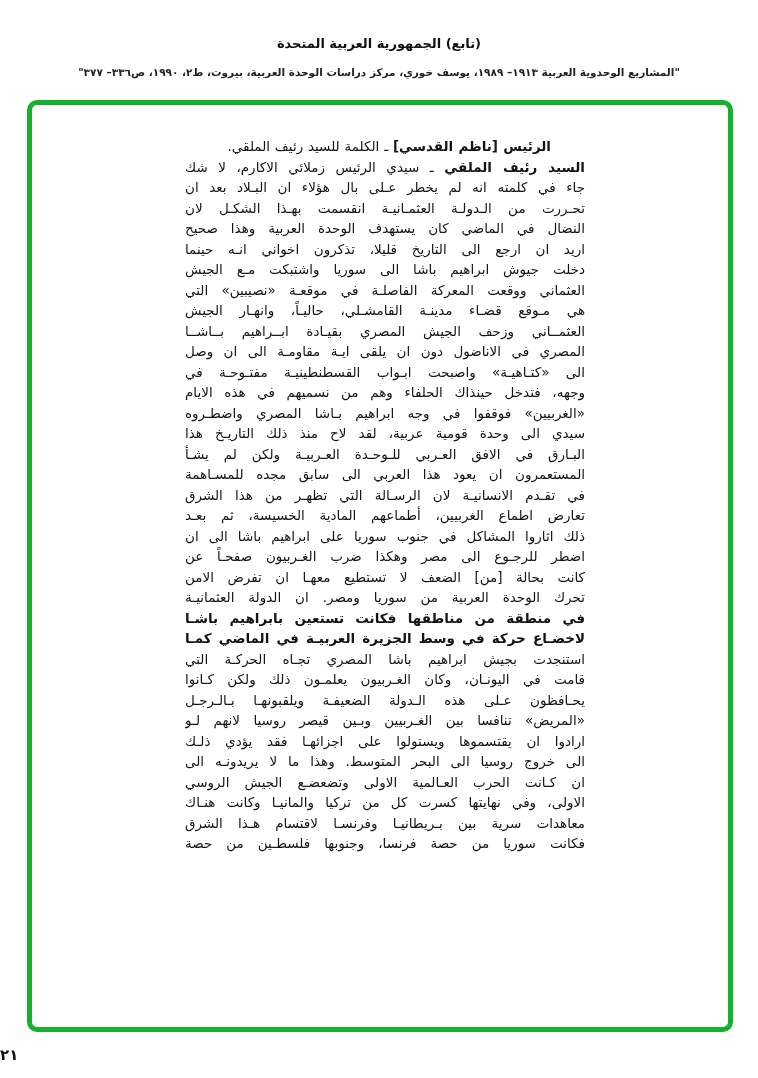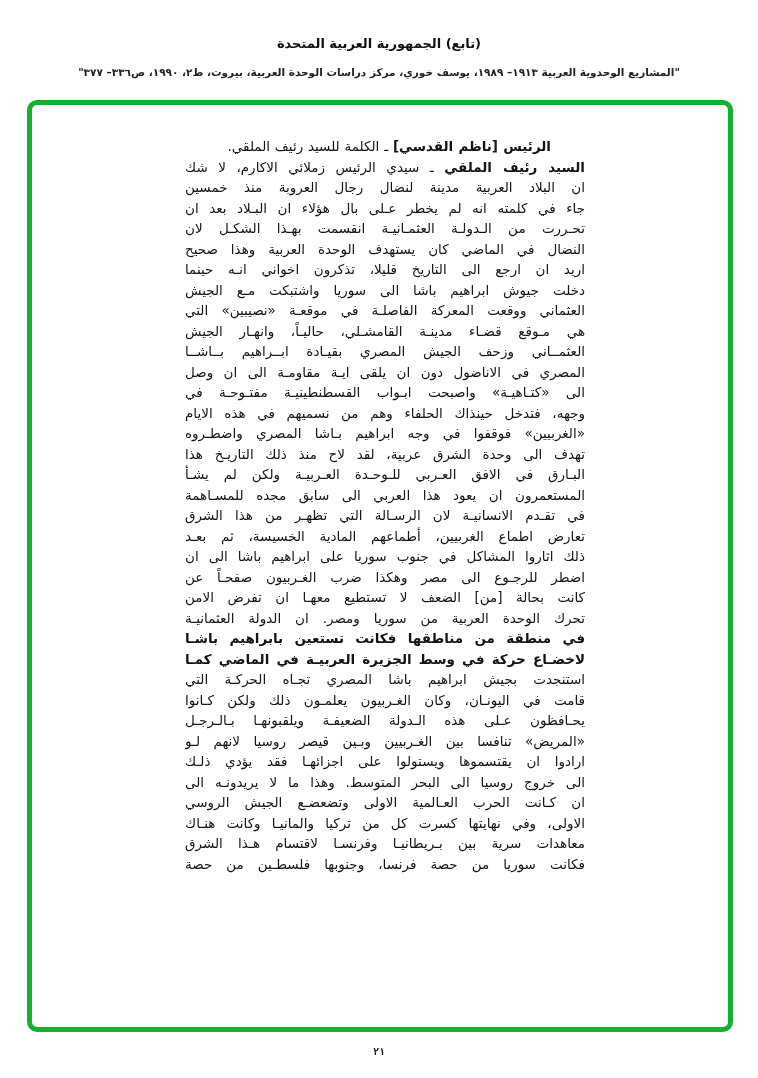--- a/index.html
+++ b/index.html
@@ -47,52 +47,50 @@
     word-spacing: 0.5px;
   }
   .line.no-justify {
     text-align: center;
     text-align-last: right;
   }
   .line.indent { padding-right: 34px; }
   .bold { font-weight: bold; }
   .page-number {
     position: absolute; top: 1046px; left: 0; right: 0;
-    text-align: center;
-    font-size: 10px; font-weight: bold; color: #111;
+    text-align: left;
+    font-size: 15px; font-weight: bold; color: #111;
     direction: rtl;
-    font-family: Liberation Mono, monospace;
   }
 </style>
 </head>
 <body>
 
 <div class="header-title">(تابع) الجمهورية العربية المتحدة</div>
 
 <div class="citation-line">"المشاريع الوحدوية العربية ١٩١٣– ١٩٨٩، يوسف خوري، مركز دراسات الوحدة العربية، بيروت، ط٢، ١٩٩٠، ص٣٣٦– ٣٧٧"</div>
 
 <div class="content-frame" style="border-color: rgb(21, 177, 45);"></div>
 
 <div class="body-text">
     <div class="line no-justify indent"><span class="bold">الرئيس [ناظم القدسي]</span><span> ـ الكلمة للسيد رئيف الملقي.</span></div>
     <div class="line"><span class="bold">السيد رئيف الملقي</span><span> ـ سيدي الرئيس زملائي الاكارم، لا شك</span></div>
-    <div class="line"><span>ان البلاد العربية مدينة لنضال رجال العروبة منذ خمسين</span></div>
     <div class="line"><span>جاء في كلمته انه لم يخطر عـلى بال هؤلاء ان البـلاد بعد ان</span></div>
     <div class="line"><span>تحـررت من الـدولـة العثمـانيـة انقسمت بهـذا الشكـل لان</span></div>
     <div class="line"><span>النضال في الماضي كان يستهدف الوحدة العربية وهذا صحيح</span></div>
     <div class="line"><span>اريد ان ارجع الى التاريخ قليلا، تذكرون اخواني انـه حينما</span></div>
     <div class="line"><span>دخلت جيوش ابراهيم باشا الى سوريا واشتبكت مـع الجيش</span></div>
     <div class="line"><span>العثماني ووقعت المعركة الفاصلـة في موقعـة «نصيبين» التي</span></div>
     <div class="line"><span>هي مـوقع قضـاء مدينـة القامشـلي، حاليـاً، وانهـار الجيش</span></div>
     <div class="line"><span>العثمــاني وزحف الجيش المصري بقيـادة ابــراهيم بــاشــا</span></div>
     <div class="line"><span>المصري في الاناضول دون ان يلقى ايـة مقاومـة الى ان وصل</span></div>
     <div class="line"><span>الى «كتـاهيـة» واصبحت ابـواب القسطنطينيـة مفتـوحـة في</span></div>
     <div class="line"><span>وجهه، فتدخل حينذاك الحلفاء وهم من نسميهم في هذه الايام</span></div>
     <div class="line"><span>«الغربيين» فوقفوا في وجه ابراهيم بـاشا المصري واضطـروه</span></div>
-    <div class="line"><span>تهدف الى وحدة الشرق عربية، لقد لاح منذ ذلك التاريـخ هذا</span></div>
+    <div class="line"><span>سيدي الى وحدة قومية عربية، لقد لاح منذ ذلك التاريـخ هذا</span></div>
     <div class="line"><span>البـارق في الافق العـربي للـوحـدة العـربيـة ولكن لم يشـأ</span></div>
     <div class="line"><span>المستعمرون ان يعود هذا العربي الى سابق مجده للمسـاهمة</span></div>
     <div class="line"><span>في تقـدم الانسانيـة لان الرسـالة التي تظهـر من هذا الشرق</span></div>
     <div class="line"><span>تعارض اطماع الغربيين، أطماعهم المادية الخسيسة، ثم بعـد</span></div>
     <div class="line"><span>ذلك اثاروا المشاكل في جنوب سوريا على ابراهيم باشا الى ان</span></div>
     <div class="line"><span>اضطر للرجـوع الى مصر وهكذا ضرب الغـربيون صفحـاً عن</span></div>
     <div class="line"><span>كانت بحالة [من] الضعف لا تستطيع معهـا ان تفرض الامن</span></div>
     <div class="line"><span>تحرك الوحدة العربية من سوريا ومصر. ان الدولة العثمانيـة</span></div>
     <div class="line"><span class="bold">في منطقة من مناطقها فكانت تستعين بابراهيم باشـا المصري</span></div>
     <div class="line"><span class="bold">لاخضـاع حركة في وسط الجزيرة العربيـة في الماضي كمـا انها</span></div>

